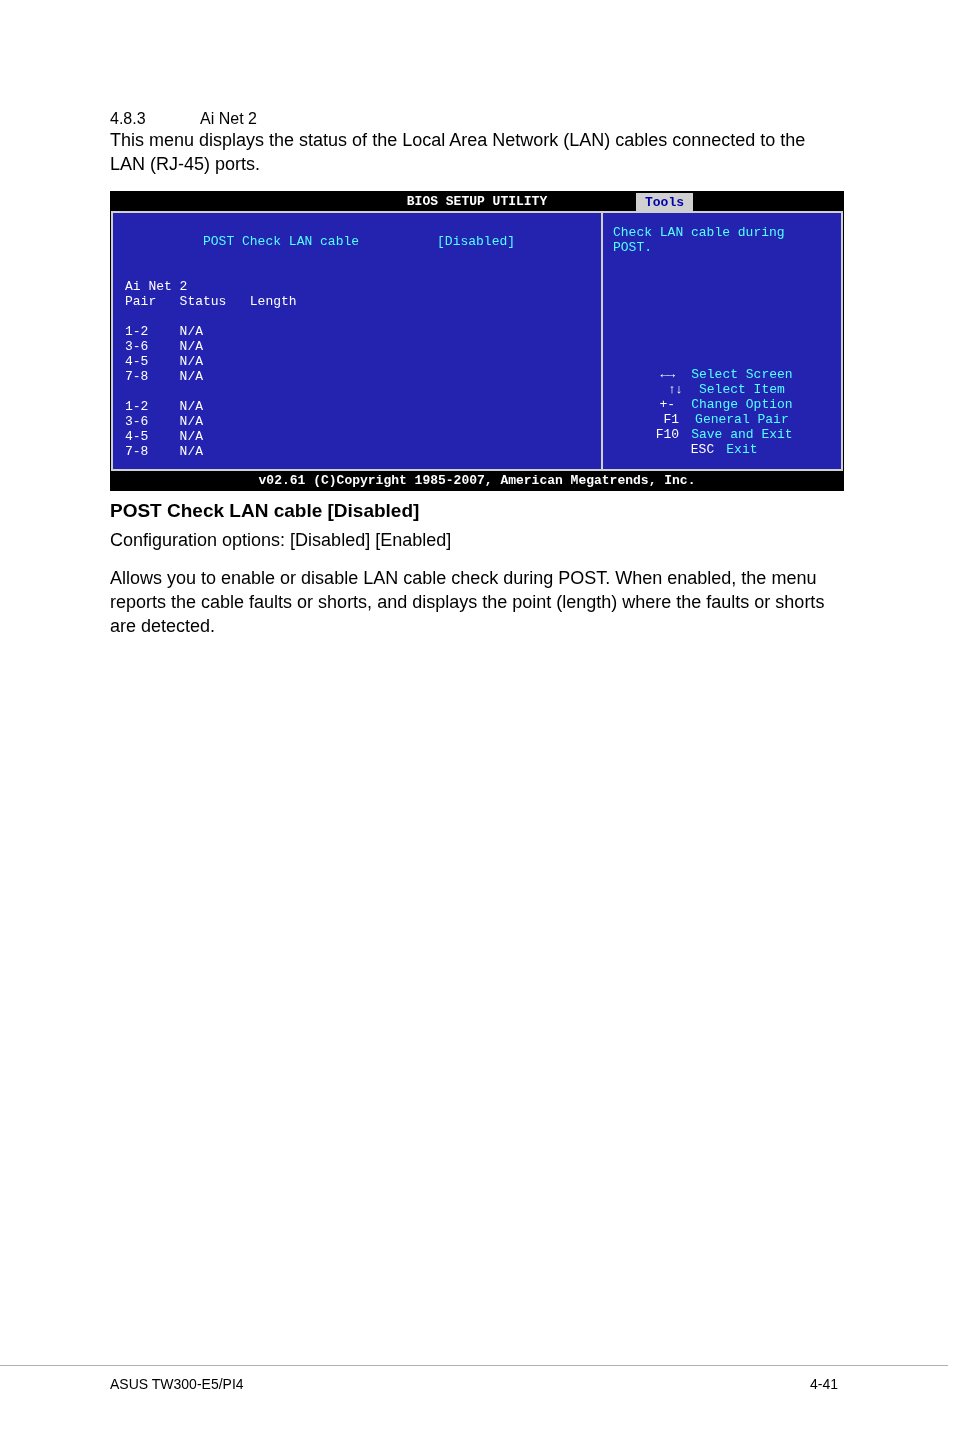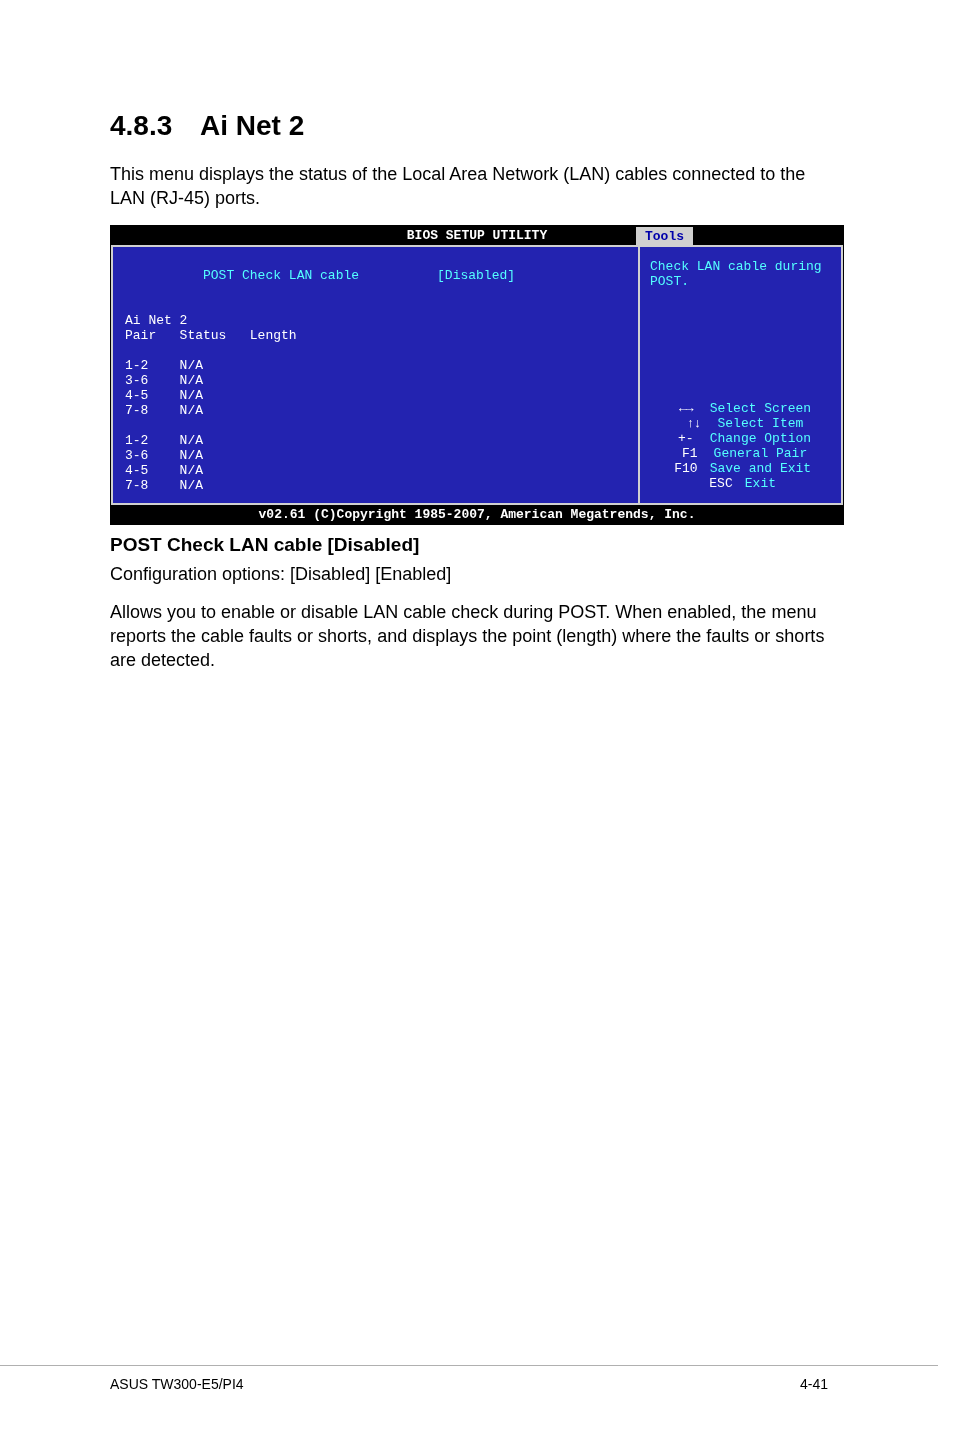--- a/index.html
+++ b/index.html
@@ -8,23 +8,23 @@
     height: 1438px;
     background: #ffffff;
     font-family: Arial, Helvetica, sans-serif;
     color: #000000;
     position: relative;
   }
   .page {
     padding: 110px 110px 0 110px;
   }
   .section-heading {
-    font-size: 28px;
-    font-weight: bold;
-    margin-bottom: 20px;
+    font-size: 16px;
+    font-weight: normal;
+    margin-bottom: 0;
   }
   .section-heading .num { display:inline-block; width:90px; }
   .body-text {
     font-size: 18px;
     line-height: 1.35;
     margin-bottom: 14px;
   }
   .bios-box {
     width: 100%;
     border: 1px solid #000;
@@ -56,21 +56,21 @@
     display: flex;
     min-height: 260px;
   }
   .bios-left {
     flex: 1 1 auto;
     border: 2px solid #d0d0d0;
     border-right: none;
     padding: 6px 12px;
   }
   .bios-right {
-    width: 205px;
+    width: 242px;
     border: 2px solid #d0d0d0;
     padding: 12px 10px;
     display: flex;
     flex-direction: column;
   }
   .bios-right-top { flex: 1; }
   .bios-right-bottom { }
   .bios-row { white-space: pre; color: #ffffff; }
   .bios-row.cyan { color: #55ffff; }
   .bios-cyan { color:#55ffff; }
@@ -85,21 +85,21 @@
   }
   .sub-heading {
     font-size: 19px;
     font-weight: bold;
     margin: 8px 0 6px 0;
   }
   .footer {
     position: absolute;
     bottom: 46px;
     left: 0;
-    right: 16px;
+    right: 6px;
     border-top: 1px solid #b0b0b0;
     padding: 10px 110px 0 110px;
     font-size: 14px;
     display:flex;
     justify-content:space-between;
   }
   .arrows { letter-spacing: -1px; }
 </style>
 </head>
 <body>

